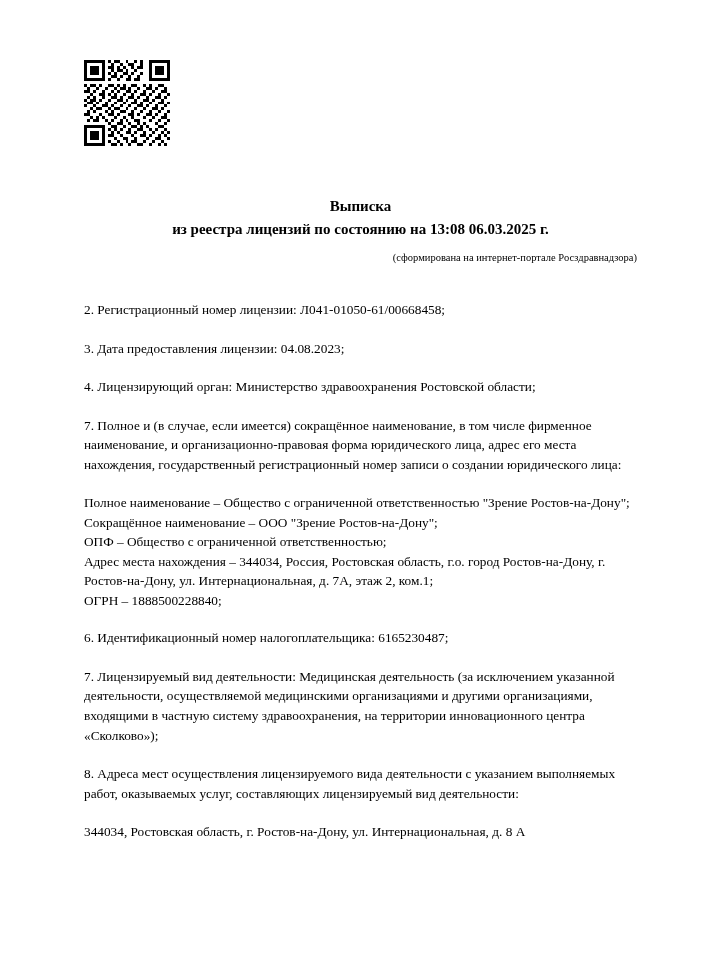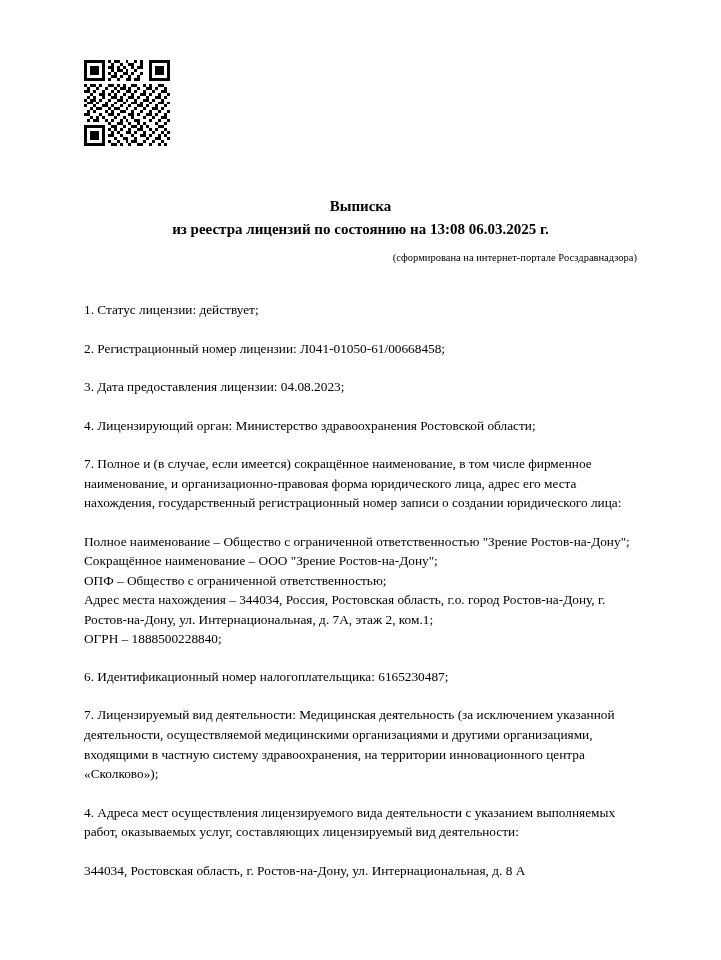--- a/index.html
+++ b/index.html
@@ -313,33 +313,32 @@
   </div>
 
   <div class="title-block">
     <div>Выписка</div>
     <div>из реестра лицензий по состоянию на 13:08 06.03.2025 г.</div>
   </div>
 
   <div class="subtitle">(сформирована на интернет-портале Росздравнадзора)</div>
 
   <div class="body-text">
-    <p class="para">1. Статус лицензии: действует;</p>
     <p class="para">2. Регистрационный номер лицензии: Л041-01050-61/00668458;</p>
     <p class="para">3. Дата предоставления лицензии: 04.08.2023;</p>
     <p class="para">4. Лицензирующий орган: Министерство здравоохранения Ростовской области;</p>
     <p class="para">7. Полное и (в случае, если имеется) сокращённое наименование, в том числе фирменное наименование, и организационно-правовая форма юридического лица, адрес его места нахождения, государственный регистрационный номер записи о создании юридического лица:</p>
 
     <div class="block-lines">
       <div>Полное наименование – Общество с ограниченной ответственностью "Зрение Ростов-на-Дону";</div>
       <div>Сокращённое наименование – ООО "Зрение Ростов-на-Дону";</div>
       <div>ОПФ – Общество с ограниченной ответственностью;</div>
       <div>Адрес места нахождения – 344034, Россия, Ростовская область, г.о. город Ростов-на-Дону, г. Ростов-на-Дону, ул. Интернациональная, д. 7А, этаж 2, ком.1;</div>
       <div>ОГРН – 1888500228840;</div>
     </div>
 
     <p class="para">6. Идентификационный номер налогоплательщика: 6165230487;</p>
     <p class="para">7. Лицензируемый вид деятельности: Медицинская деятельность (за исключением указанной деятельности, осуществляемой медицинскими организациями и другими организациями, входящими в частную систему здравоохранения, на территории инновационного центра «Сколково»);</p>
-    <p class="para">4. Адреса мест осуществления лицензируемого вида деятельности с указанием выполняемых работ, оказываемых услуг, составляющих лицензируемый вид деятельности:</p>
+    <p class="para">8. Адреса мест осуществления лицензируемого вида деятельности с указанием выполняемых работ, оказываемых услуг, составляющих лицензируемый вид деятельности:</p>
     <p class="para tight">344034, Ростовская область, г. Ростов-на-Дону, ул. Интернациональная, д. 8 А</p>
   </div>
 
 </div>
 
 </body></html>

